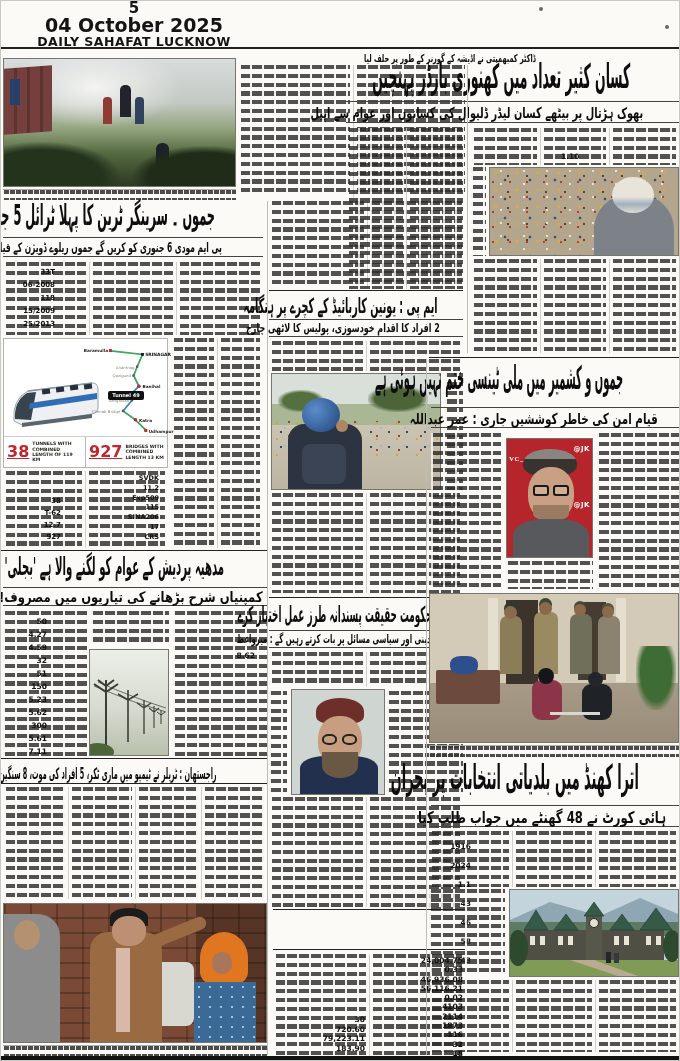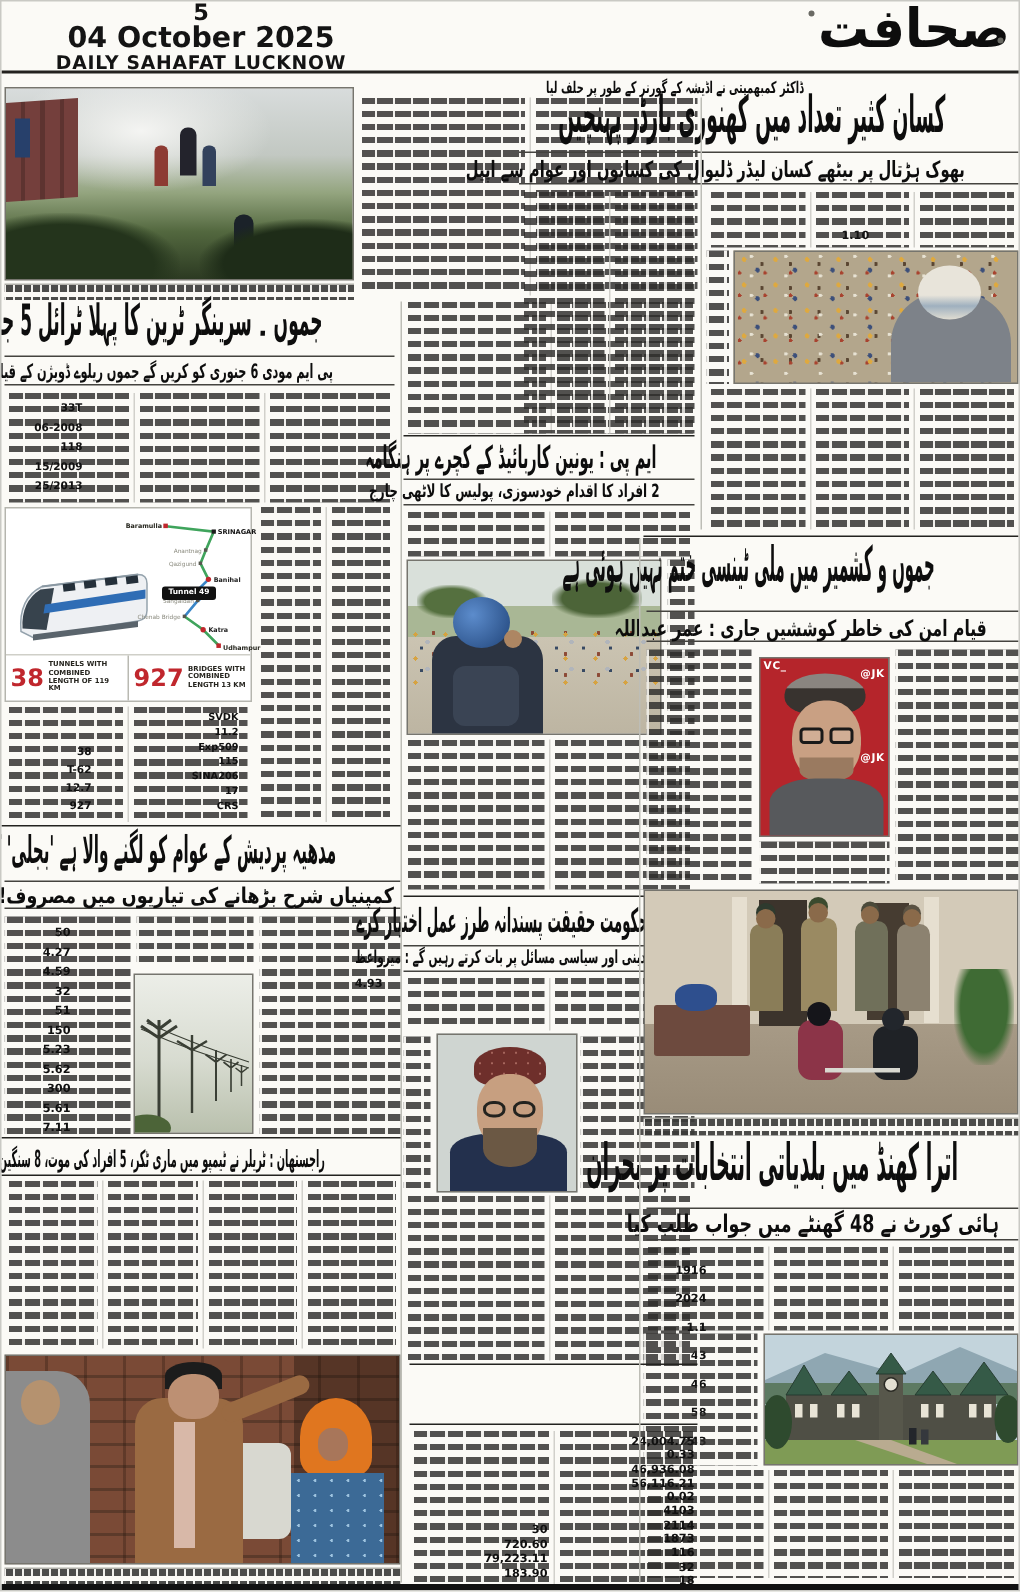--- a/index.html
+++ b/index.html
@@ -19,37 +19,34 @@
   .cols>.col{flex:1;padding:0 3px;background-clip:content-box;}
   .cols>.col+.col{border-left:1px solid #c8c8c2;}
   .uh{direction:rtl;font-weight:bold;text-align:center;line-height:1.05;color:#0d0d0d;}
   .fit{display:inline-block;width:100%;white-space:nowrap;transform-origin:center top;}
   .rule{background:#23221f;}
   .vrule{background:#bdbdb6;width:1px;}
   .subbox{display:flex;align-items:center;justify-content:center;border-top:1px solid #44433f;border-bottom:1px solid #44433f;}
   .photo{position:absolute;border:1px solid #76756e;overflow:hidden;background:#d5d3ca;box-sizing:border-box;}
   .numstack{font-weight:bold;font-size:7.5px;direction:ltr;text-align:right;color:#101010;
             word-spacing:400px;overflow:hidden;}
-  .statnum{color:#c0272d;font-weight:bold;font-size:16px;line-height:1;}
+  .statnum{color:#c0272d;font-weight:bold;font-size:16px;line-height:1;text-decoration:underline;}
   .statlab{font-weight:bold;font-size:4.6px;line-height:1.15;color:#26251f;text-transform:uppercase;}
   .wtxt{position:absolute;color:#fff;font-weight:bold;font-size:7px;letter-spacing:.5px;}
   svg{display:block;overflow:visible;}
 </style>
 </head>
 <body>
 
 <div class="page">
 
   <div class="b" style="left:8px;top:0;width:250px;text-align:center;">
     <div style="font-weight:bold;font-size:15px;line-height:15px;">5</div>
     <div style="font-weight:bold;font-size:19px;line-height:19px;">04 October 2025</div>
     <div style="font-weight:bold;font-size:12.5px;letter-spacing:.5px;line-height:13px;">DAILY SAHAFAT LUCKNOW</div>
-  </div>
-  <div class="b" style="left:548px;top:0px;width:128px;height:46px;text-align:center;direction:rtl;">
-    <span class="uh fit" style="font-size: 36px; transform: scale(0.941176, 1);">صحافت</span>
   </div>
   <div class="b" style="left:538px;top:6px;width:4px;height:4px;border-radius:50%;background:#6a6a64;"></div>
   <div class="b" style="left:664px;top:24px;width:4px;height:4px;border-radius:50%;background:#6a6a64;"></div>
   <div class="b rule" style="left:0;top:46px;width:680px;height:2px;"></div>
 
   <div class="photo" style="left:2px;top:57px;width:233px;height:129px;
        background:linear-gradient(180deg,#d8dcdc 0%,#c2c8c2 35%,#93a47e 55%,#53683f 75%,#2c3a22 100%);">
     <div class="b" style="left:18px;top:-6px;width:160px;height:76px;background:radial-gradient(ellipse at 45% 45%, rgba(246,246,244,.96), rgba(246,246,244,0) 70%);"></div>
     <div class="b" style="left:0;top:8px;width:48px;height:66px;transform:skewY(-4deg);background:repeating-linear-gradient(90deg,#743f3c 0 10px,#5d3330 10px 13px);"></div>
     <div class="b" style="left:6px;top:20px;width:10px;height:26px;background:#27406b;"></div>
@@ -216,21 +213,21 @@
 
   <div class="b rule" style="left:428px;top:356px;width:250px;height:1px;"></div>
   <div class="b uh" style="left:430px;top:361px;width:248px;height:42px;">
     <span class="fit" style="font-size: 18px; transform: scale(0.549889, 1.8);">جموں و کشمیر میں ملی ٹینسی ختم نہیں ہوئی ہے</span>
   </div>
   <div class="b subbox" style="left:430px;top:406px;width:248px;height:21px;">
     <span class="uh fit" style="font-size: 12.5px; transform: scale(0.829431, 1.2);">قیام امن کی خاطر کوششیں جاری : عمر عبداللہ</span>
   </div>
   <div class="b sim" style="left:430px;top:432px;width:70px;height:156px;"></div>
   <div class="photo" style="left:505px;top:437px;width:87px;height:120px;background:#b5252b;">
-    <span class="wtxt" style="left:2px;top:1px;">VC_</span>
+    <span class="wtxt" style="left:2px;top:16px;font-family:Liberation Serif, serif;">VC_</span>
     <span class="wtxt" style="right:2px;top:6px;">@JK</span>
     <span class="wtxt" style="right:2px;top:62px;">@JK</span>
     <div class="b" style="left:16px;top:10px;width:54px;height:28px;border-radius:50% 50% 42% 42%;background:linear-gradient(180deg,#8a8580 35%,#38332f 36%);"></div>
     <div class="b" style="left:21px;top:28px;width:46px;height:54px;border-radius:46%;background:#c9a083;"></div>
     <div class="b" style="left:26px;top:46px;width:16px;height:11px;border:2px solid #191919;border-radius:3px;background:rgba(255,255,255,.15);"></div>
     <div class="b" style="left:46px;top:46px;width:16px;height:11px;border:2px solid #191919;border-radius:3px;background:rgba(255,255,255,.15);"></div>
     <div class="b" style="left:26px;top:66px;width:36px;height:16px;border-radius:0 0 46% 46%;background:#9a7a60;"></div>
     <div class="b" style="left:6px;top:80px;width:76px;height:40px;border-radius:40% 40% 0 0;background:#57595c;"></div>
   </div>
   <div class="b sim" style="left:505px;top:560px;width:87px;height:28px;"></div>
@@ -240,21 +237,21 @@
   <div class="b uh" style="left:2px;top:553px;width:264px;height:30px;">
     <span class="fit" style="font-size: 15px; transform: scale(0.675192, 1.7);">مدھیہ پردیش کے عوام کو لگنے والا ہے 'بجلی' کا جھٹکا</span>
   </div>
   <div class="b subbox" style="left:2px;top:586px;width:264px;height:19px;">
     <span class="uh fit" style="font-size: 12px; transform: scale(0.967033, 1.2);">کمپنیاں شرح بڑھانے کی تیاریوں میں مصروف!</span>
   </div>
   <div class="b sim" style="left:2px;top:610px;width:84px;height:146px;"></div>
   <div class="b sim" style="left:90px;top:610px;width:78px;height:34px;"></div>
   <div class="b sim" style="left:172px;top:610px;width:94px;height:146px;"></div>
   <div class="b numstack" style="left:4px;top:614px;width:42px;height:142px;line-height:13px;">50 4.27 4.59 32 51 150 5.23 5.62 300 5.61 7.11</div>
-  <div class="b numstack" style="left:224px;top:648px;width:30px;height:14px;line-height:13px;">4.93</div>
+  <div class="b numstack" style="left:224px;top:648px;width:30px;height:14px;line-height:13px;">8.62</div>
   <div class="photo" style="left:88px;top:648px;width:80px;height:107px;background:linear-gradient(180deg,#eceee8 0%,#d7dbd0 55%,#b9c0ad 100%);">
     <svg width="80" height="107" viewBox="0 0 80 107">
       <g stroke="#3a3f35" fill="none">
         <path d="M16,100 L16,30 M4,34 L16,42 L28,34 M8,30 L16,36 L24,30" stroke-width="2"></path>
         <path d="M38,92 L38,40 M28,44 L38,50 L48,44" stroke-width="1.6"></path>
         <path d="M54,84 L54,50 M47,53 L54,58 L61,53" stroke-width="1.3"></path>
         <path d="M64,78 L64,56 M59,58 L64,62 L69,58" stroke-width="1.1"></path>
         <path d="M71,74 L71,60 M67,62 L71,65 L75,62" stroke-width="1"></path>
         <path d="M4,36 Q40,52 76,62" stroke-width=".7"></path>
         <path d="M8,32 Q44,48 76,58" stroke-width=".7"></path>

